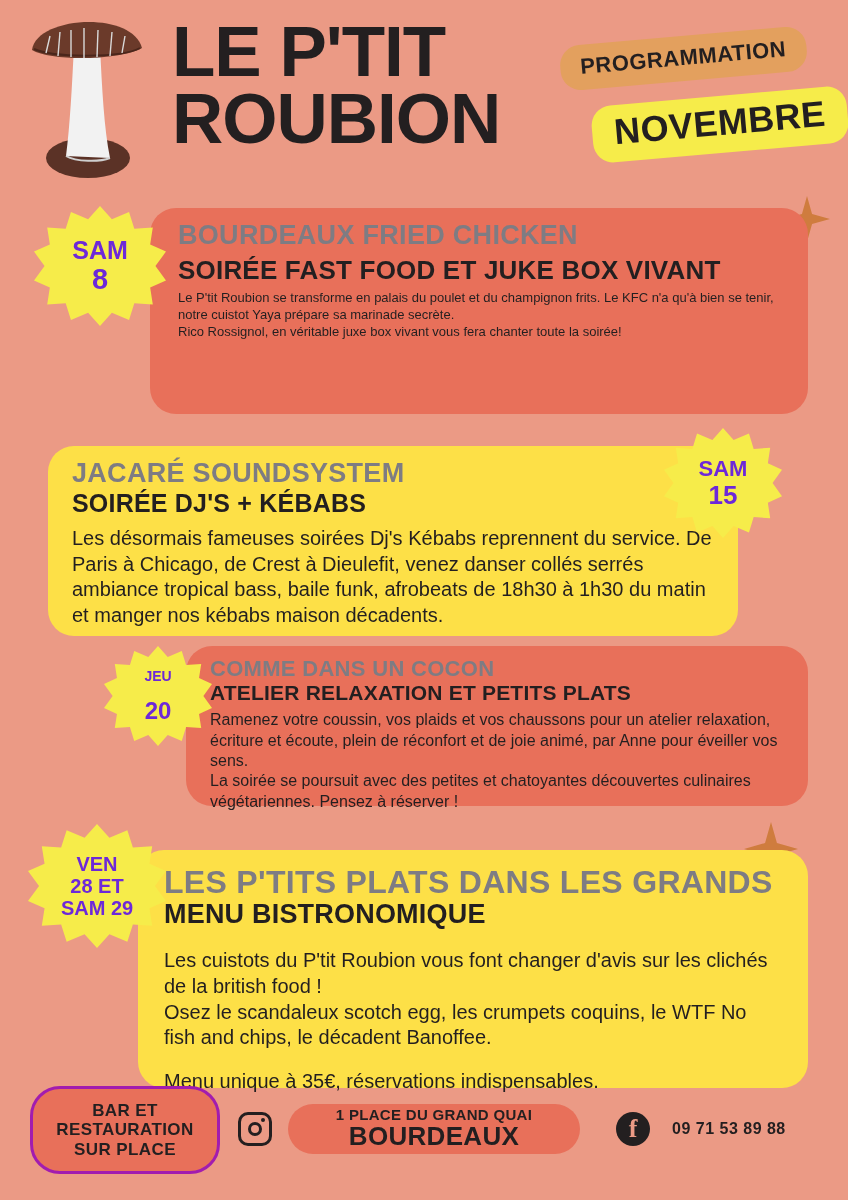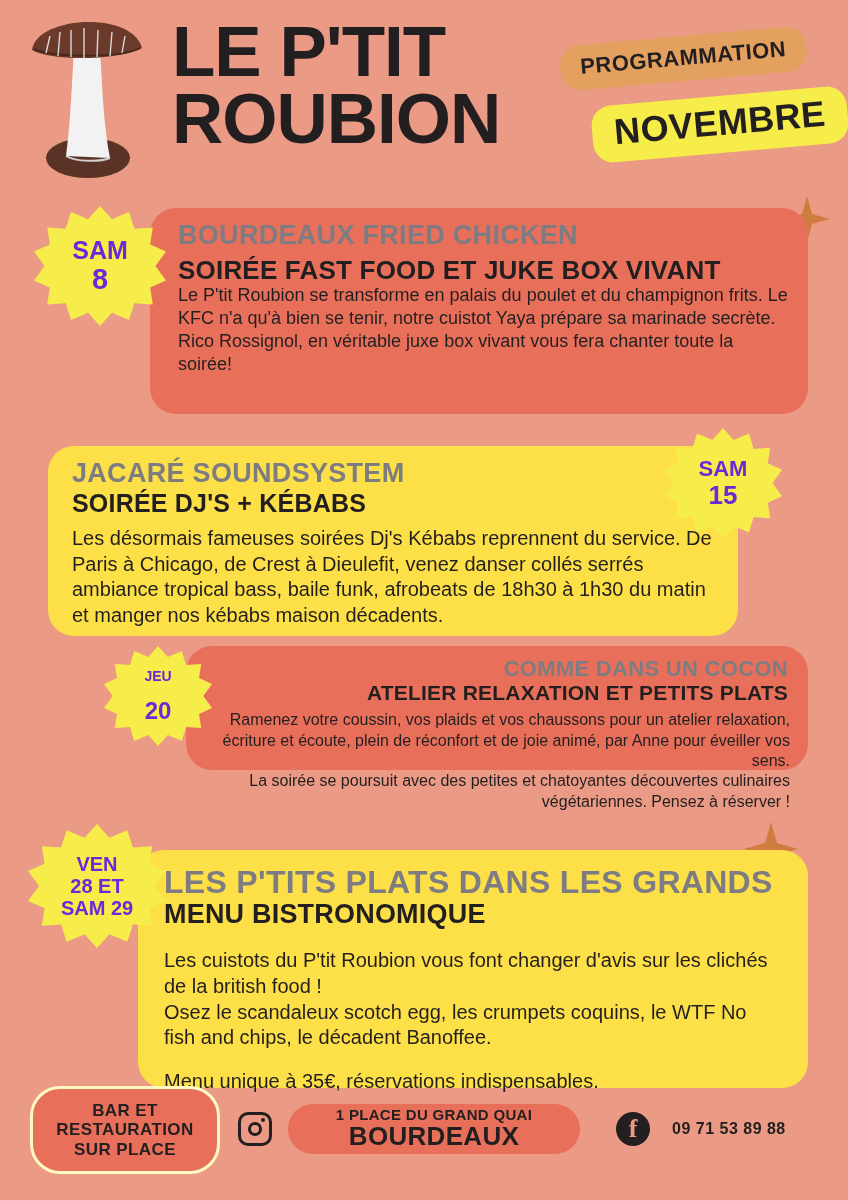--- a/index.html
+++ b/index.html
@@ -124,21 +124,21 @@
 
   
   .sparkle {
     position: absolute;
     background: #cf7c3e;
     clip-path: polygon(50% 0%, 61% 39%, 100% 50%, 61% 61%, 50% 100%, 39% 61%, 0% 50%, 39% 39%);
   }
   .pill {
     position: absolute;
     background: #e8705a;
-    border: 3px solid #fef9c3;
+    border: 3px solid #a21caf;
     border-radius: 30px;
     color: #231f20;
     font-weight: bold;
     display: flex;
     flex-direction: column;
     align-items: center;
     justify-content: center;
     text-align: center;
     box-sizing: border-box;
     line-height: 1.15;
@@ -256,21 +256,21 @@
 
     <div class="badge badge-prog">PROGRAMMATION</div>
     <div class="badge badge-month">NOVEMBRE</div>
   </div>
 
   <div class="sparkle" style="left:784px; top:196px; width:46px; height:46px;"></div>
 
   <div class="card card-salmon" style="left:150px; top:208px; width:658px; height:206px; padding:14px 22px 0 28px;">
     <div class="card-title" style="font-size:27px;">BOURDEAUX FRIED CHICKEN</div>
     <div class="card-sub" style="font-size:26px; margin-top:8px;">SOIRÉE FAST FOOD ET JUKE BOX VIVANT</div>
-    <div class="card-body" style="font-size:18px; width:610px;">
+    <div class="card-body" style="font-size:13px; margin-top:6px; width:610px;">
       <p>Le P'tit Roubion se transforme en palais du poulet et du champignon frits. Le KFC n'a qu'à bien se tenir, notre cuistot Yaya prépare sa marinade secrète.</p>
       <p>Rico Rossignol, en véritable juxe box vivant vous fera chanter toute la soirée!</p>
     </div>
   </div>
 
   <div class="star" style="left:34px; top:206px; width:132px; height:120px;">
     <span style="font-size:25px;">SAM</span>
     <span style="font-size:29px; margin-top:2px;">8</span>
   </div>
 
@@ -280,21 +280,21 @@
     <div class="card-body" style="font-size:20px; margin-top:10px; width:650px;">
       <p>Les désormais fameuses soirées Dj's Kébabs reprennent du service. De Paris à Chicago, de Crest à Dieulefit, venez danser collés serrés ambiance tropical bass, baile funk, afrobeats de 18h30 à 1h30 du matin et manger nos kébabs maison décadents.</p>
     </div>
   </div>
 
   <div class="star" style="left:664px; top:428px; width:118px; height:110px;">
     <span style="font-size:22px;">SAM</span>
     <span style="font-size:26px; margin-top:2px;">15</span>
   </div>
 
-  <div class="card card-salmon" style="left:186px; top:646px; width:622px; height:124px; padding:12px 20px 0 24px;text-align:right;">
+  <div class="card card-salmon" style="left:186px; top:646px; width:622px; height:160px; padding:12px 20px 0 24px;">
     <div class="card-title" style="font-size:22px;">COMME DANS UN COCON</div>
     <div class="card-sub" style="font-size:21px; margin-top:2px;">ATELIER RELAXATION ET PETITS PLATS</div>
     <div class="card-body" style="font-size:16px; margin-top:6px; width:580px;">
       <p>Ramenez votre coussin, vos plaids et vos chaussons pour un atelier relaxation, écriture et écoute, plein de réconfort et de joie animé, par Anne pour éveiller vos sens.</p>
       <p>La soirée se poursuit avec des petites et chatoyantes découvertes culinaires végétariennes. Pensez à réserver !</p>
     </div>
   </div>
 
   <div class="star" style="left:104px; top:646px; width:108px; height:100px;">
     <span style="font-size:14px;">JEU</span>

